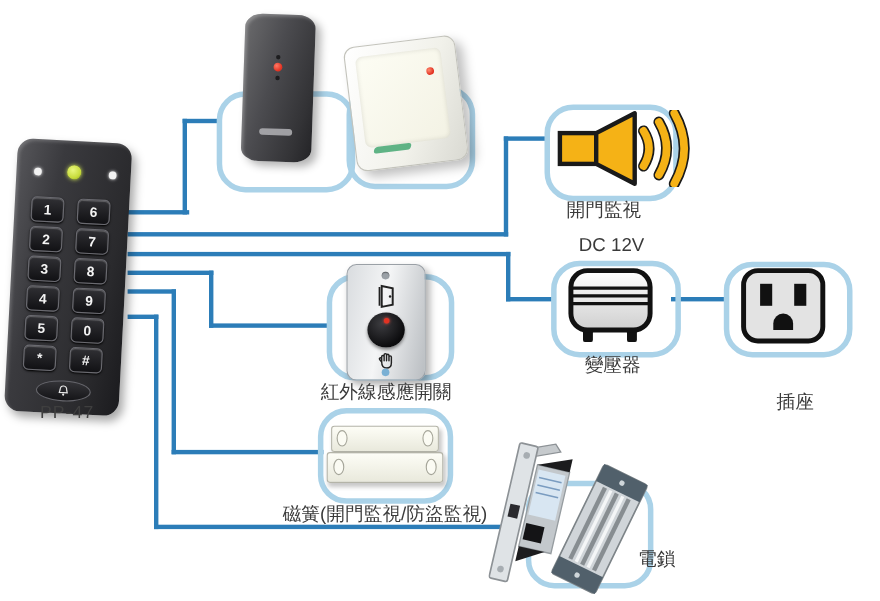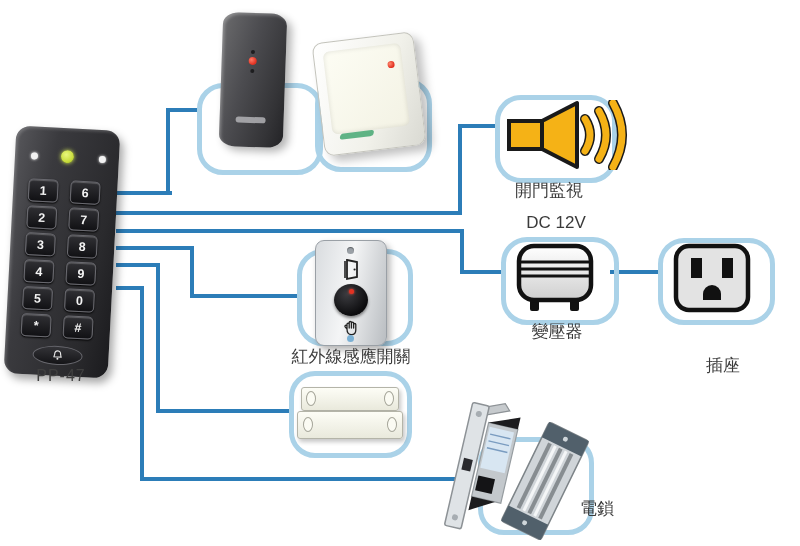--- a/index.html
+++ b/index.html
@@ -186,20 +186,21 @@
   <div style="position:absolute;left:296px;top:383px;width:108px;height:58px;">
     <div class="reed-bar" style="left:5px;top:4px;width:96px;height:22px;">
       <div class="reed-hole" style="left:4px;top:3px;"></div>
       <div class="reed-hole" style="right:4px;top:3px;"></div>
     </div>
     <div class="reed-bar" style="left:1px;top:28px;width:104px;height:26px;">
       <div class="reed-hole" style="left:5px;top:5px;"></div>
       <div class="reed-hole" style="right:5px;top:5px;"></div>
     </div>
   </div>
+  <div class="lbl" style="left:350px;top:456px;">磁簧(開門監視/防盜監視)</div>
 
   <svg class="svgbox" style="left:444px;top:398px;" width="92" height="145" viewBox="0 0 92 145">
     <g transform="rotate(13 46 72)">
       <polygon points="22,14 46,4 52,10 28,20" fill="#c6cacd" stroke="#8d9296" stroke-width="1.2"></polygon>
       <rect x="34" y="26" width="30" height="76" fill="#c3c8cc" stroke="#969ca0" stroke-width="1.2"></rect>
       <rect x="36" y="30" width="25" height="42" fill="#d8e6f2"></rect>
       <line x1="38" y1="37" x2="59" y2="37" stroke="#7a9cc0" stroke-width="1.4"></line>
       <line x1="38" y1="44" x2="59" y2="44" stroke="#7a9cc0" stroke-width="1.4"></line>
       <line x1="38" y1="51" x2="59" y2="51" stroke="#7a9cc0" stroke-width="1.4"></line>
       <polygon points="34,26 64,14 64,26" fill="#1c1c1e"></polygon>

